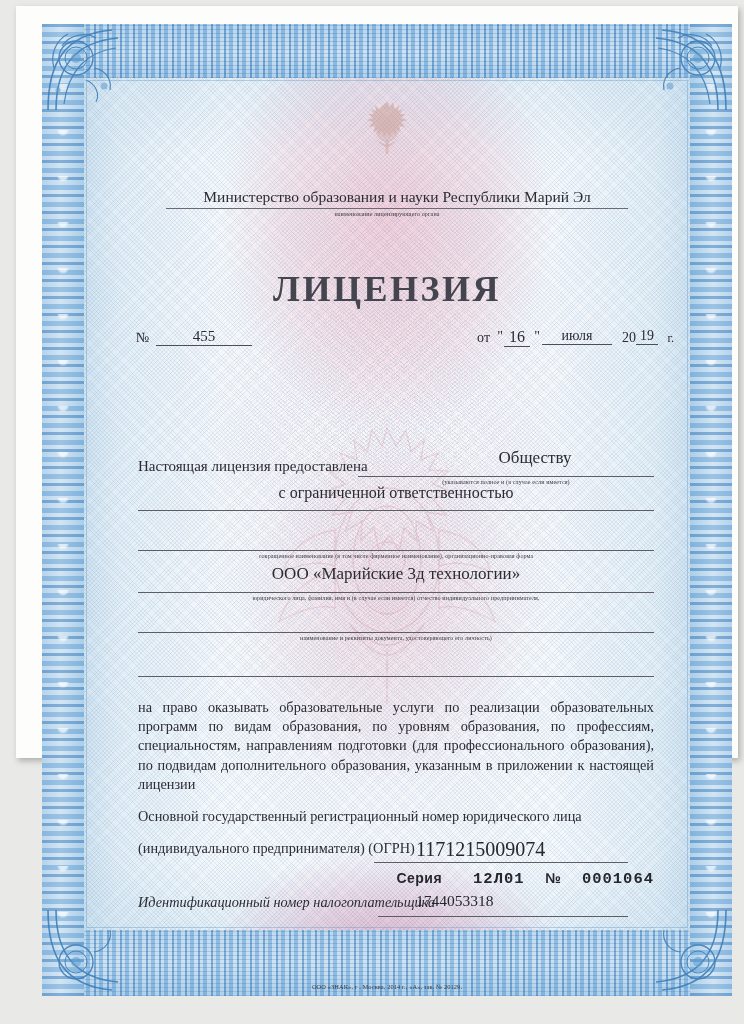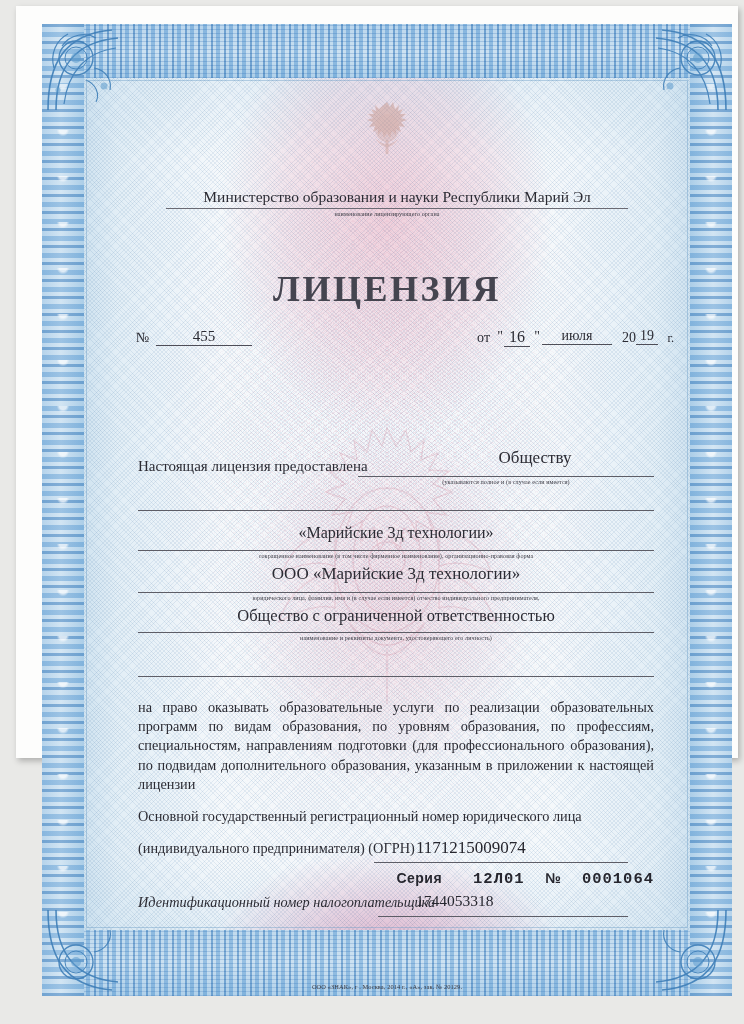--- a/index.html
+++ b/index.html
@@ -242,42 +242,41 @@
           <span class="ul" style="position:absolute;right:0px;top:0;width:22px;font-size:14px;">19</span>
           <span class="lbl" style="right:-16px;top:3px;font-size:12px;">г.</span>
         </div>
 
 
         <div class="grant-label">Настоящая лицензия предоставлена</div>
         <div class="rule" style="left:272px;right:34px;top:396px;"></div>
         <div style="position:absolute;left:330px;right:34px;top:368px;text-align:center;font-size:17px;color:#2b2b33;">Обществу</div>
         <div class="cap" style="left:272px;right:34px;top:399px;">(указываются полное и (в случае если имеется)</div>
 
+        <div style="position:absolute;left:52px;right:34px;top:404px;text-align:center;font-size:16px;color:#2b2b33;">с ограниченной ответственностью</div>
         <div class="rule" style="left:52px;right:34px;top:430px;"></div>
 
-        <div style="position:absolute;left:52px;right:34px;top:444px;text-align:center;font-size:16px;color:#2b2b33;">«Марийские 3д технологии»</div>
         <div class="rule" style="left:52px;right:34px;top:470px;"></div>
         <div class="cap" style="left:52px;right:34px;top:473px;">сокращенное наименование (в том числе фирменное наименование), организационно-правовая форма</div>
 
         <div style="position:absolute;left:52px;right:34px;top:484px;text-align:center;font-size:17px;color:#2b2b33;">ООО «Марийские 3д технологии»</div>
         <div class="rule" style="left:52px;right:34px;top:512px;"></div>
         <div class="cap" style="left:52px;right:34px;top:515px;">юридического лица, фамилия, имя и (в случае если имеется) отчество индивидуального предпринимателя,</div>
 
-        <div style="position:absolute;left:52px;right:34px;top:526px;text-align:center;font-size:16.5px;color:#2b2b33;">Общество с ограниченной ответственностью</div>
         <div class="rule" style="left:52px;right:34px;top:552px;"></div>
         <div class="cap" style="left:52px;right:34px;top:555px;">наименование и реквизиты документа, удостоверяющего его личность)</div>
 
         <div class="rule" style="left:52px;right:34px;top:596px;"></div>
 
         <div class="para" style="top:618px;">на право оказывать образовательные услуги по реализации образовательных программ по видам образования, по уровням образования, по профессиям, специальностям, направлениям подготовки (для профессионального образования), по подвидам  дополнительного образования, указанным в приложении к настоящей лицензии</div>
 
         <div style="position:absolute;left:52px;right:34px;top:728px;font-size:14.3px;color:#2b2b33;text-align:justify;">Основной государственный регистрационный номер юридического лица</div>
         <div style="position:absolute;left:52px;top:760px;font-size:14.3px;color:#2b2b33;">(индивидуального предпринимателя) (ОГРН)</div>
         <div class="rule" style="left:288px;right:60px;top:782px;"></div>
-        <div style="position:absolute;left:330px;top:758px;font-size:17px;color:#26262e;">1171215009074</div>
+        <div style="position:absolute;left:330px;top:758px;font-size:20px;color:#26262e;">1171215009074</div>
 
         <div style="position:absolute;left:52px;top:814px;font-size:14.3px;color:#2b2b33;font-style:italic;">Идентификационный номер налогоплательщика</div>
         <div class="rule" style="left:292px;right:60px;top:836px;"></div>
         <div style="position:absolute;left:330px;top:812px;font-size:15.5px;color:#26262e;">1744053318</div>
 
         <div class="series" style="bottom:40px;">
           <span class="lab">Серия</span>
           &nbsp;&nbsp;<span>12Л01</span>
           &nbsp;<span class="lab">№</span>
           &nbsp;<span>0001064</span>

